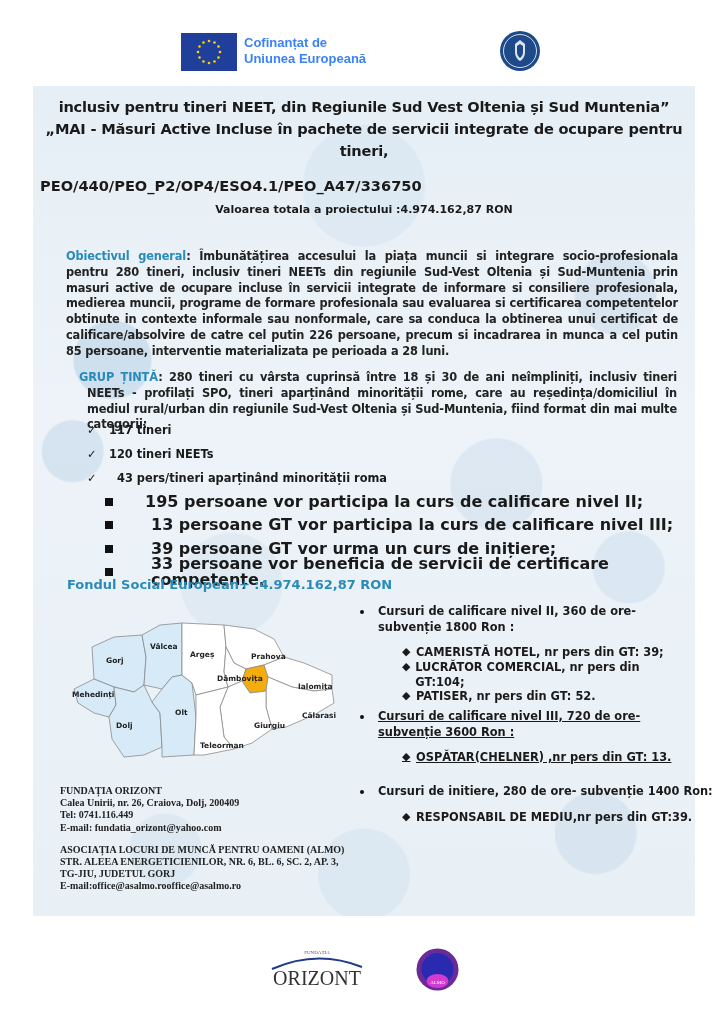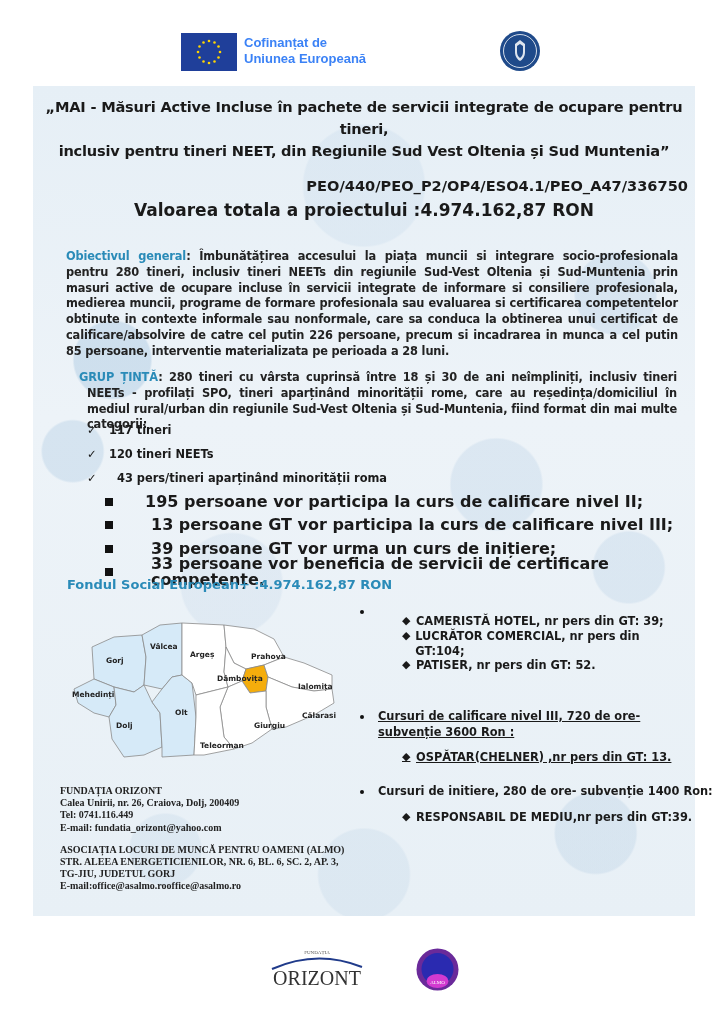--- a/index.html
+++ b/index.html
@@ -37,26 +37,26 @@
       radial-gradient(circle at 20% 92%, rgba(185,208,228,0.25) 0 35px, transparent 37px),
       radial-gradient(circle at 50% 12%, rgba(190,212,232,0.25) 0 60px, transparent 62px),
       linear-gradient(180deg, #e6eff6 0%, #edf3f8 40%, #e8f0f6 100%);
   }
   .title {
     position: absolute; left: 40px; top: 96px; width: 648px; text-align: center;
     font-size: 14.6px; line-height: 22px; font-weight: bold; color: #1a1a1a;
     font-family: "DejaVu Sans", sans-serif; letter-spacing: -0.2px;
   }
   .code {
-    position: absolute; left: 40px; top: 176px; width: 648px; text-align: right;
+    position: absolute; left: 40px; top: 176px; width: 648px; text-align: left;
     font-size: 14.6px; font-weight: bold; line-height: 20px;
   }
   .value {
     position: absolute; left: 40px; top: 200px; width: 648px; text-align: center;
-    font-size: 17px; font-weight: bold; line-height: 20px;
+    font-size: 11px; font-weight: bold; line-height: 20px;
   }
   .para {
     font-size: 11.4px; line-height: 15.8px; font-weight: bold; color: #222;
     text-align: justify; letter-spacing: -0.15px;
   }
   .blue-label { color: #2a8bb8; }
   .objective { position: absolute; left: 66px; top: 249px; width: 612px; }
   .target { position: absolute; left: 79px; top: 370px; width: 598px; }
   .target .para { text-indent: 0; }
   .check-list { position: absolute; left: 87px; top: 422px; list-style: none; margin: 0; padding: 0; }
@@ -119,22 +119,22 @@
       <circle cx="21" cy="21" r="16.5" fill="none" stroke="#ffffff" stroke-width="0.8"></circle>
       <path d="M21 10 l5 4 v8 c0 5 -3 8 -5 9 c-2 -1 -5 -4 -5 -9 v-8 z" fill="#ffffff" opacity="0.85"></path>
       <path d="M21 14 l3 2 v6 c0 3 -1.5 5 -3 6 c-1.5 -1 -3 -3 -3 -6 v-6 z" fill="#1f4a8a"></path>
     </svg>
   </div>
 </div>
 
 <div class="panel"></div>
 
 <div class="title">
+  <div>inclusiv pentru tineri NEET, din Regiunile Sud Vest Oltenia și Sud Muntenia”</div>
   <div>„MAI - Măsuri Active Incluse în pachete de servicii integrate de ocupare pentru tineri,</div>
-  <div>inclusiv pentru tineri NEET, din Regiunile Sud Vest Oltenia și Sud Muntenia”</div>
 </div>
 
 <div class="code">PEO/440/PEO_P2/OP4/ESO4.1/PEO_A47/336750</div>
 <div class="value">Valoarea totala a proiectului :4.974.162,87 RON</div>
 
 <div class="objective">
   <div class="para"><span class="blue-label">Obiectivul general</span><span>: Îmbunătățirea accesului la piața muncii si integrare socio-profesionala pentru 280 tineri, inclusiv tineri NEETs din regiunile Sud-Vest Oltenia și Sud-Muntenia prin masuri active de ocupare incluse în servicii integrate de informare si consiliere profesionala, medierea muncii, programe de formare profesionala sau evaluarea si certificarea competentelor obtinute in contexte informale sau nonformale, care sa conduca la obtinerea unui certificat de calificare/absolvire de catre cel putin 226 persoane, precum si incadrarea in munca a cel putin 85 persoane, interventie materializata pe perioada a 28 luni.</span></div>
 </div>
 
 <div class="target">
@@ -207,20 +207,21 @@
     <text x="234" y="72">Ialomița</text>
     <text x="238" y="101">Călarasi</text>
     <text x="190" y="111">Giurgiu</text>
     <text x="136" y="131">Teleorman</text>
   </svg>
 </div>
 
 <div class="courses">
   <div class="course c1">
     <span class="dot"></span>
+    <div>Cursuri de calificare nivel II, 360 de ore- subvenție 1800 Ron :</div>
     <ul class="sub-list">
       <li>
           <span class="dia">◆</span>
           <span>CAMERISTĂ HOTEL, nr pers din GT: 39;</span>
         </li>
       <li>
           <span class="dia">◆</span>
           <span>LUCRĂTOR COMERCIAL, nr pers din GT:104;</span>
         </li>
       <li>

